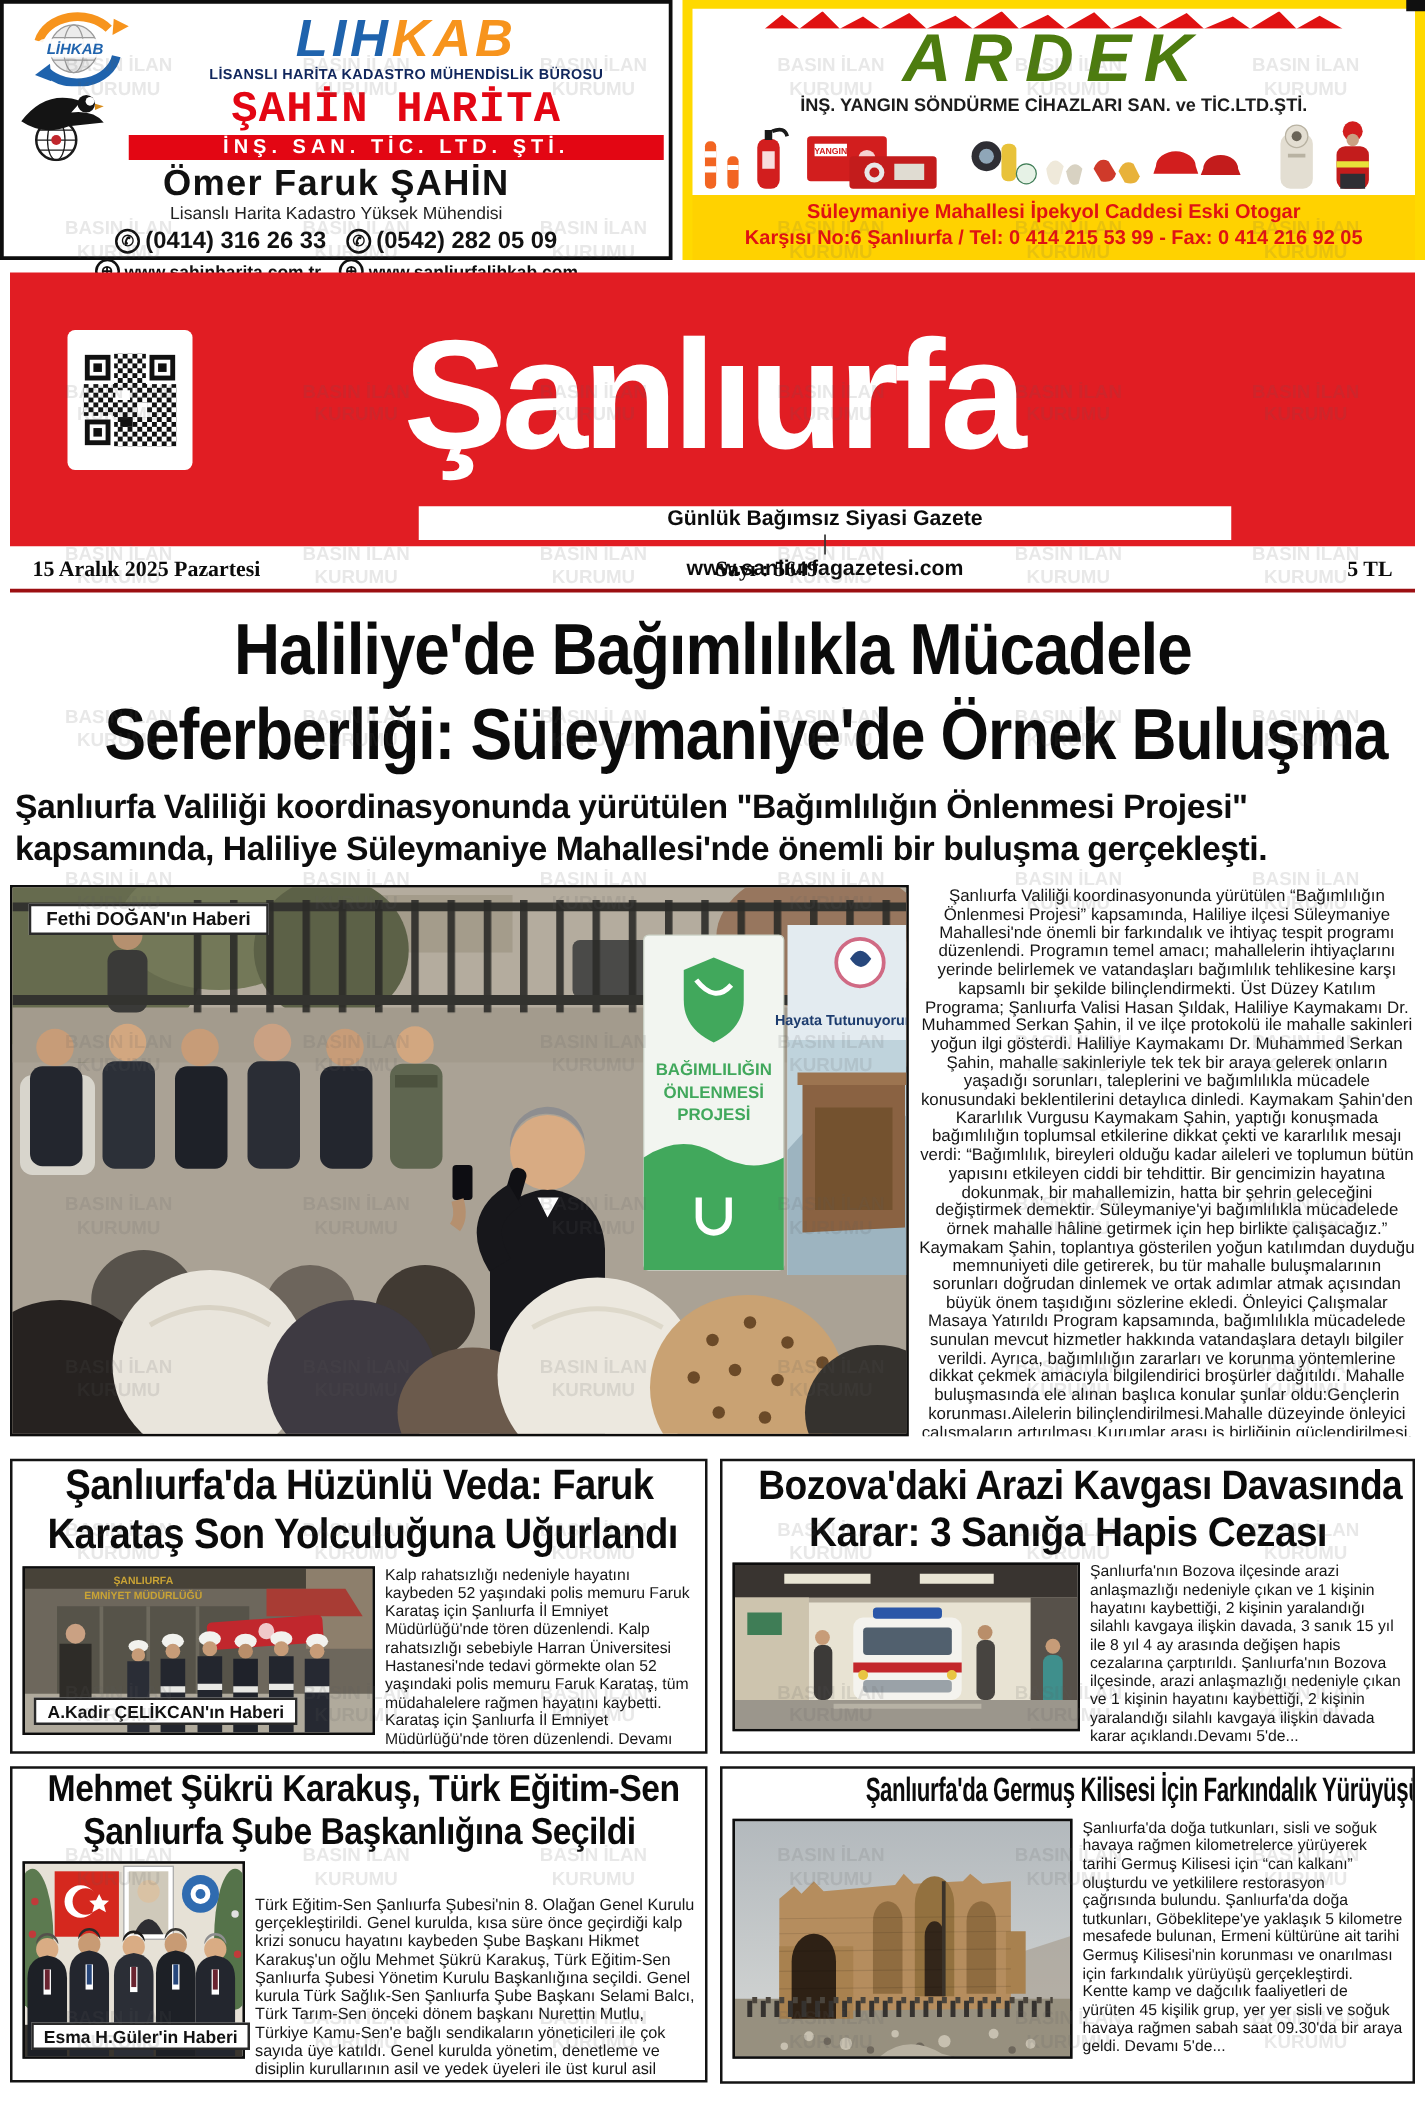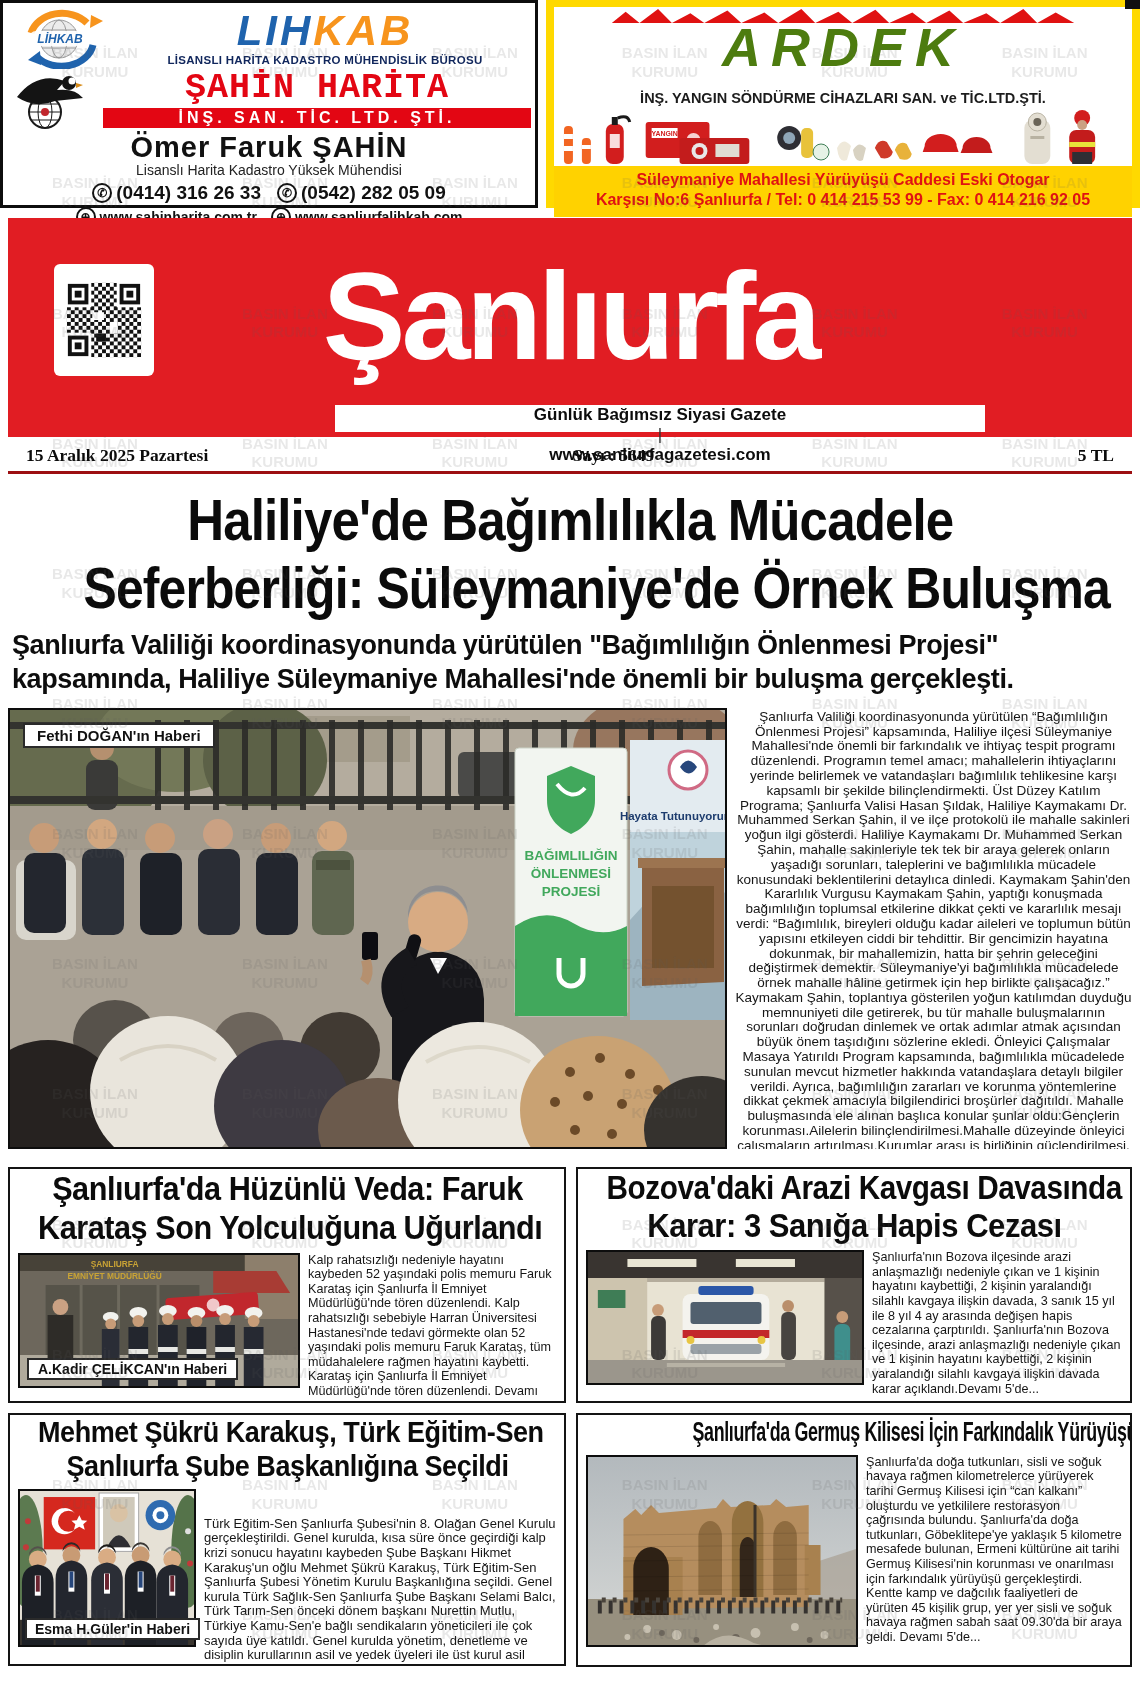--- a/index.html
+++ b/index.html
@@ -35,21 +35,21 @@
   .cicon,.gicon { display:inline-flex; width:20px; height:20px; border:2px solid #111; border-radius:50%;
                   align-items:center; justify-content:center; font-size:12px; margin-right:4px; flex:none; }
   .contact-item,.web-item { display:inline-flex; align-items:center; }
 
   .ad-right { flex:1; background:#ffd900; padding:7px 8px 0; display:flex; flex-direction:column; }
   .ardek-top { background:#fff; flex:1; padding-top:2px; }
   .flames { height:14px; width:80%; margin:0 auto; background:#e01212;
             clip-path:polygon(0% 100%,3% 20%,6% 100%,10% 0%,13% 100%,17% 30%,20% 100%,25% 10%,28% 100%,33% 25%,36% 100%,41% 0%,44% 100%,49% 20%,52% 100%,57% 5%,60% 100%,65% 25%,68% 100%,73% 10%,76% 100%,81% 30%,84% 100%,89% 0%,92% 100%,96% 25%,100% 100%); }
   .ardek-brand { font-size:54px; font-weight:bold; font-style:italic; color:#4d7c0f; text-align:center;
                  line-height:0.92; letter-spacing:10px; }
-  .ardek-sub { font-size:14.5px; font-weight:bold; color:#1c1c1c; text-align:center; margin-top:17px; }
+  .ardek-sub { font-size:14.5px; font-weight:bold; color:#1c1c1c; text-align:center; margin-top:4px; }
   .ardek-products { height:58px; margin-top:2px; }
   .ardek-products svg { width:100%; height:100%; }
   .ardek-addr { background:#ffd200; color:#e01212; font-weight:bold; font-size:16px; text-align:center;
                 line-height:1.3; padding:4px 0 6px; }
 
   
   .masthead { position:relative; margin:10px 8px 0; height:219px; }
   .qr { position:absolute; left:46px; top:46px; width:100px; height:112px; background:#fff; border-radius:6px; padding:9px; }
   .qr svg { width:100%; height:100%; }
   .mast-title { position:absolute; left:0; right:0; top:0; text-align:center; color:#fff;
@@ -385,21 +385,21 @@
                 <circle cx="530" cy="10" r="8" fill="#d21e1e"></circle>
                 <circle cx="530" cy="17" r="5" fill="#caa183"></circle>
                 <rect x="517" y="22" width="26" height="34" rx="7" fill="#c31c1c"></rect>
                 <rect x="517" y="34" width="26" height="5" fill="#e8e23a"></rect>
                 <rect x="520" y="44" width="20" height="12" fill="#2e2e34"></rect>
               </g>
           </svg>
         </div>
       </div>
       <div class="ardek-addr">
-        <div>Süleymaniye Mahallesi Yürüyüşü Caddesi Eski Otogar</div>
+        <div>Süleymaniye Mahallesi İpekyol Caddesi Eski Otogar</div>
         <div>Karşısı No:6 Şanlıurfa / Tel: 0 414 215 53 99 - Fax: 0 414 216 92 05</div>
       </div>
     </div>
   </header>
 
   <section class="masthead" style="background:#e11d23;">
     <div class="qr">
       <svg viewBox="0 0 84 84">
         <rect width="84" height="84" fill="#fff"></rect>
         <defs>

